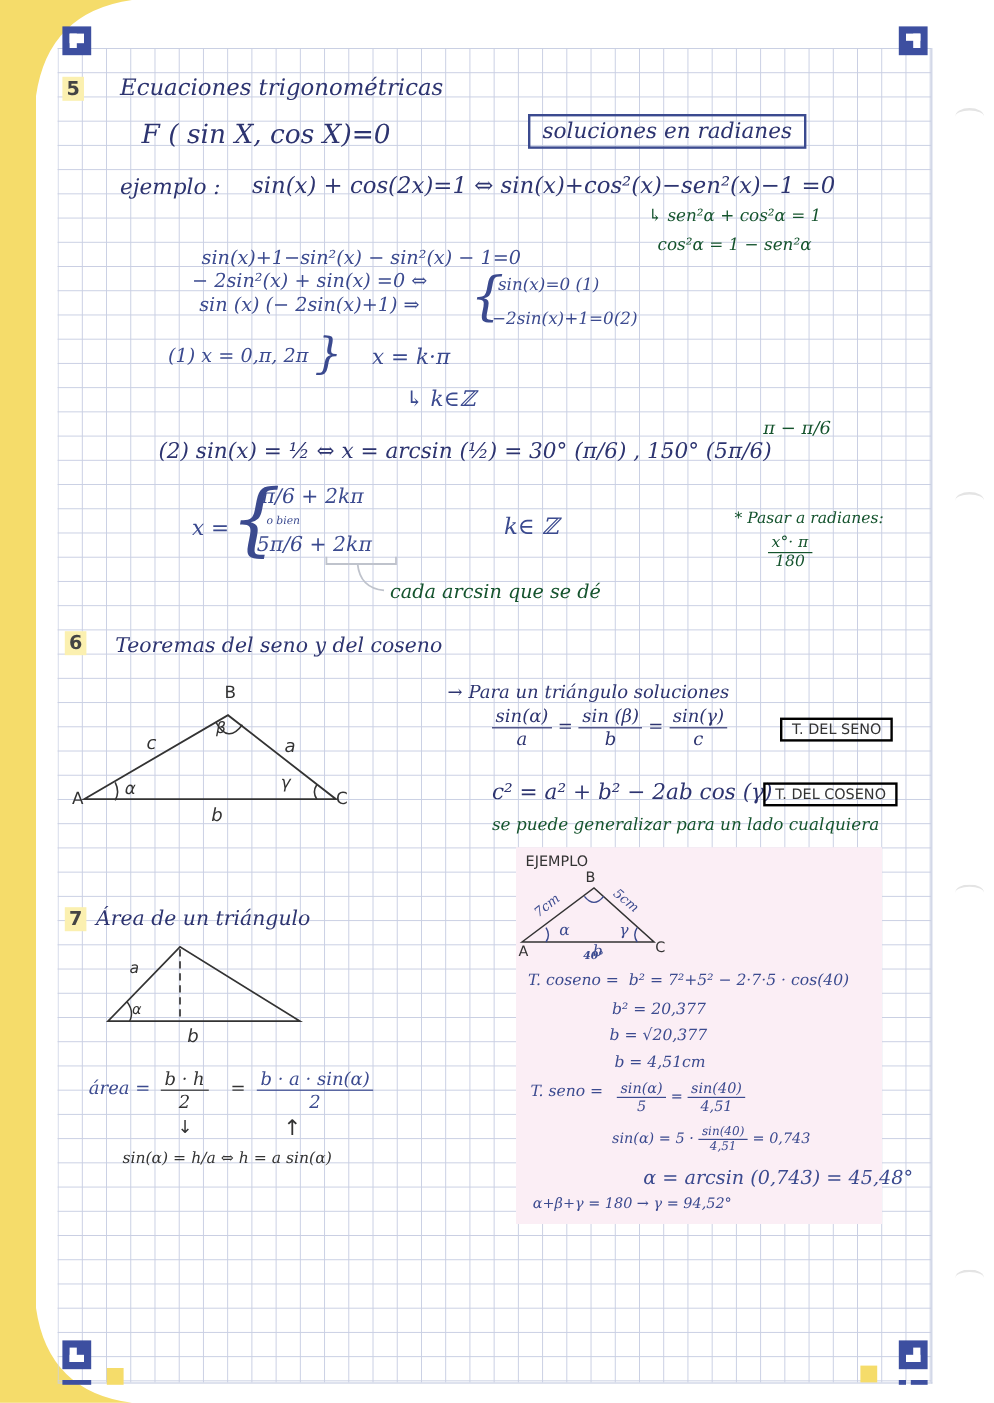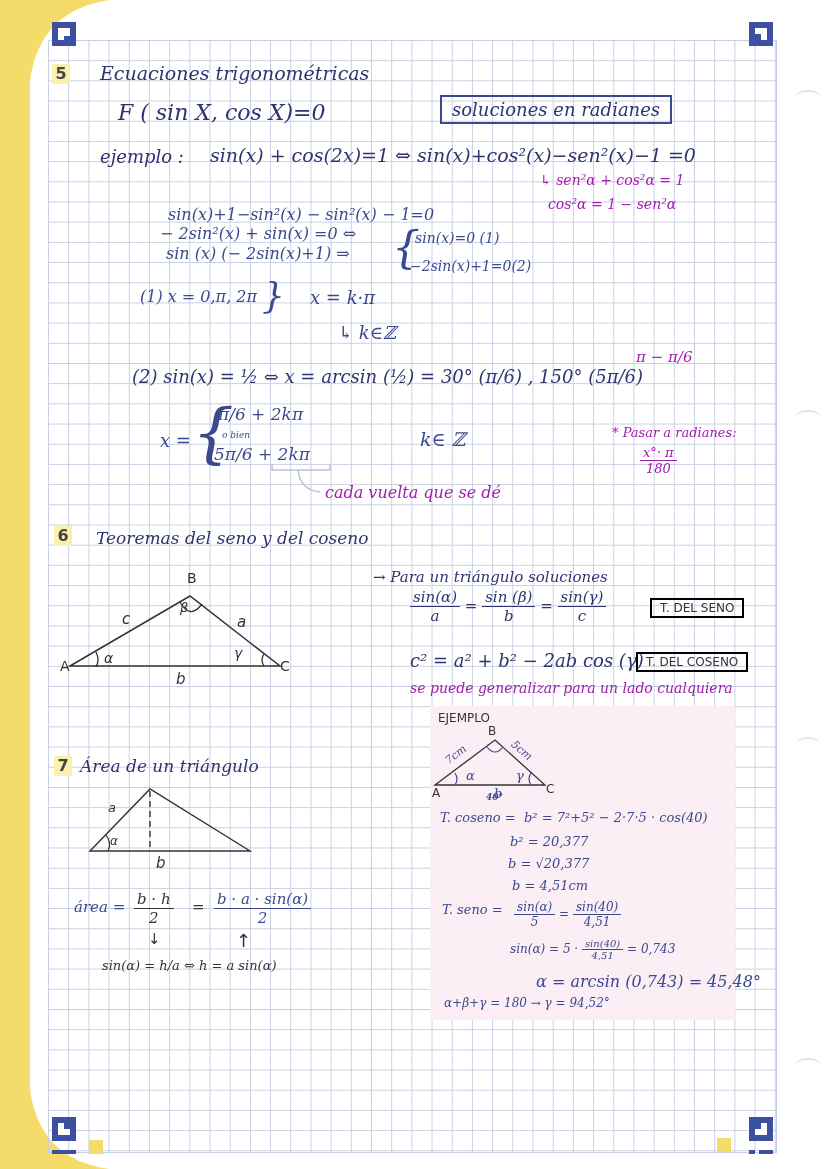--- a/index.html
+++ b/index.html
@@ -11,21 +11,21 @@
             linear-gradient(to right, #c9cfe3 1px, transparent 1px),
             linear-gradient(to bottom, #c9cfe3 1px, transparent 1px);
           background-size:20.2px 20.2px; border-right:1px solid #c9cfe3; border-bottom:1px solid #c9cfe3; }
   .corner-logo { position:absolute; width:24px; height:24px; background:#3d4fa0; }
   .corner-logo .notch { position:absolute; background:#fff; }
   .bar { position:absolute; background:#3d4fa0; height:4px; }
   .ysq { position:absolute; width:14px; height:14px; background:#f5dc6a; }
   .hole { position:absolute; right:8px; width:24px; height:12px; border-top:2px solid #e4e4e4; border-radius:50% 50% 0 0; }
   .hw { position:absolute; font-family:"DejaVu Serif", serif; font-style:italic; color:#3b4a8f; white-space:nowrap; }
   .hw.dark { color:#2d3470; }
-  .hw.faint { color:#a21caf; }
+  .hw.faint { color:#14532d; }
   .hw.black { color:#333; font-style:normal; font-family:"DejaVu Sans", sans-serif; }
   .num-hl { position:absolute; background:#fbf0b0; width:18px; height:20px; font-family:"DejaVu Sans", sans-serif;
             font-weight:bold; color:#444; font-size:16px; text-align:center; line-height:20px; }
   .boxed { border:2px solid #3b4a8f; padding:2px 10px; }
   .boxed-black { border:2px solid #000000; padding:1px 8px; font-size:12px; font-style:normal; font-family:"DejaVu Sans", sans-serif; color:#333; }
   .pink { position:absolute; left:430px; top:706px; width:305px; height:314px; background:#fbeef5; }
   .frac { display:inline-flex; flex-direction:column; align-items:center; vertical-align:middle; }
   .frac .top { border-bottom:1.5px solid currentColor; padding:0 3px; }
   svg { position:absolute; overflow:visible; }
 </style>
@@ -91,21 +91,21 @@
 <div class="hw" style="left:160px;top:430px;font-size:18px;">x =</div>
 <div class="hw" style="left:192px;top:400px;font-size:66px;line-height:66px;">{</div>
 <div class="hw" style="left:218px;top:404px;font-size:17px;">π/6 + 2kπ</div>
 <div class="hw" style="left:222px;top:430px;font-size:9px;">o bien</div>
 <div class="hw" style="left:214px;top:444px;font-size:17px;">5π/6 + 2kπ</div>
 <div class="hw" style="left:420px;top:428px;font-size:19px;">k∈ ℤ</div>
 <svg width="100" height="50" style="left:270px;top:462px;">
   <path d="M2 2 V8 H60 V2" stroke="#bfc3cc" fill="none" stroke-width="1.5"></path>
   <path d="M28 8 Q30 28 50 30" stroke="#bfc3cc" fill="none" stroke-width="1.5"></path>
 </svg>
-<div class="hw faint" style="left:325px;top:483px;font-size:16px;">cada vuelta que se dé</div>
+<div class="hw faint" style="left:325px;top:483px;font-size:16px;">cada arcsin que se dé</div>
 <div class="hw faint" style="left:612px;top:425px;font-size:13px;text-align:right;">* Pasar a radianes:</div>
 <div class="hw faint" style="left:640px;top:445px;font-size:13px;">
   <span class="frac">
       <span class="top">x°· π</span>
       <span>180</span>
     </span>
 </div>
 
 <div class="num-hl" style="left:54px;top:526px;">6</div>
 <div class="hw dark" style="left:96px;top:528px;font-size:17px;">Teoremas del seno y del coseno</div>

